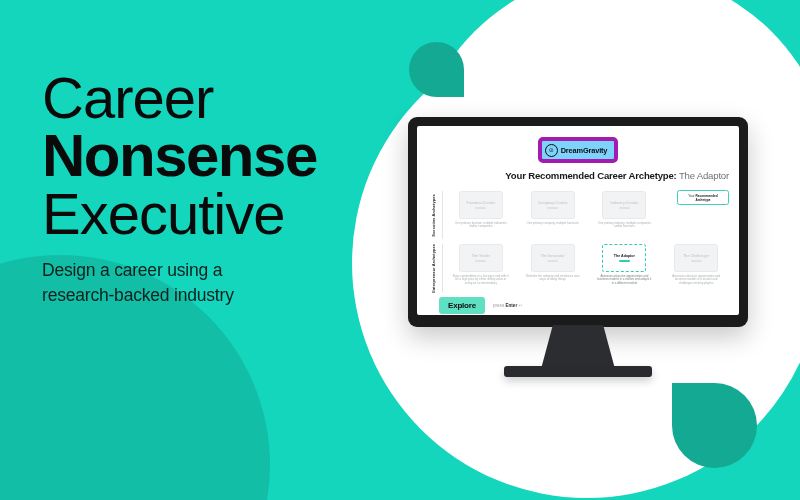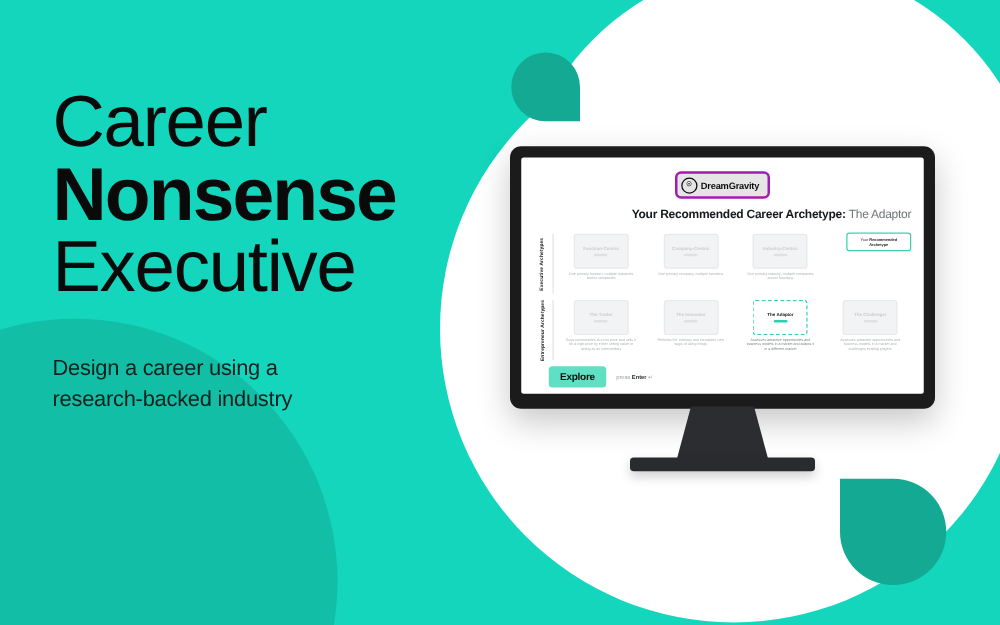--- a/index.html
+++ b/index.html
@@ -36,21 +36,21 @@
 
   
   .copy{position:absolute;left:42px;top:70px;width:330px;}
   .headline{
     margin:0;color:#0a0a0a;line-height:0.98;letter-spacing:-1.5px;
   }
   .hl-line{display:block;}
   .hl-bold{font-weight:800;font-size:60px;}
   .hl-light{font-weight:400;font-size:58px;letter-spacing:-1px;}
   .subcopy{
-    margin:40px 0 0 0;color:#10201d;font-size:17.5px;line-height:1.42;
+    margin:16px 0 0 0;color:#10201d;font-size:17.5px;line-height:1.42;
     font-weight:400;letter-spacing:-0.2px;
   }
   .subcopy span{display:block;}
 
   
   .monitor{position:absolute;left:408px;top:117px;width:340px;height:210px;}
   .bezel{
     position:absolute;inset:0;background:#1b1b1c;border-radius:9px;
     box-shadow:0 10px 26px rgba(0,0,0,.22);
   }
@@ -67,21 +67,21 @@
     position:absolute;left:50%;top:249px;transform:translateX(-50%);
     width:148px;height:11px;background:#2a2b2e;border-radius:3px;
     box-shadow:0 4px 9px rgba(0,0,0,.2);
   }
 
   
   .app{position:absolute;inset:0;padding:6px 10px 0 10px;box-sizing:border-box;}
   .logo-wrap{display:flex;justify-content:center;margin-top:5px;}
   .logo{
     display:flex;align-items:center;gap:3px;
-    background:#e5e5e5;border:2px solid #a21caf;border-radius:5px;
+    background:#7dd3fc;border:4px solid #a21caf;border-radius:5px;
     padding:2.5px 7px 2.5px 3px;
   }
   .logo-mark{
     width:11px;height:11px;border-radius:50%;border:1px solid #0d0d0d;
     display:flex;align-items:center;justify-content:center;
     font-size:5px;color:#0d0d0d;font-weight:700;line-height:1;
   }
   .logo-text{font-size:7.4px;font-weight:700;color:#0d0d0d;letter-spacing:-0.15px;}
 
   .app-title{

